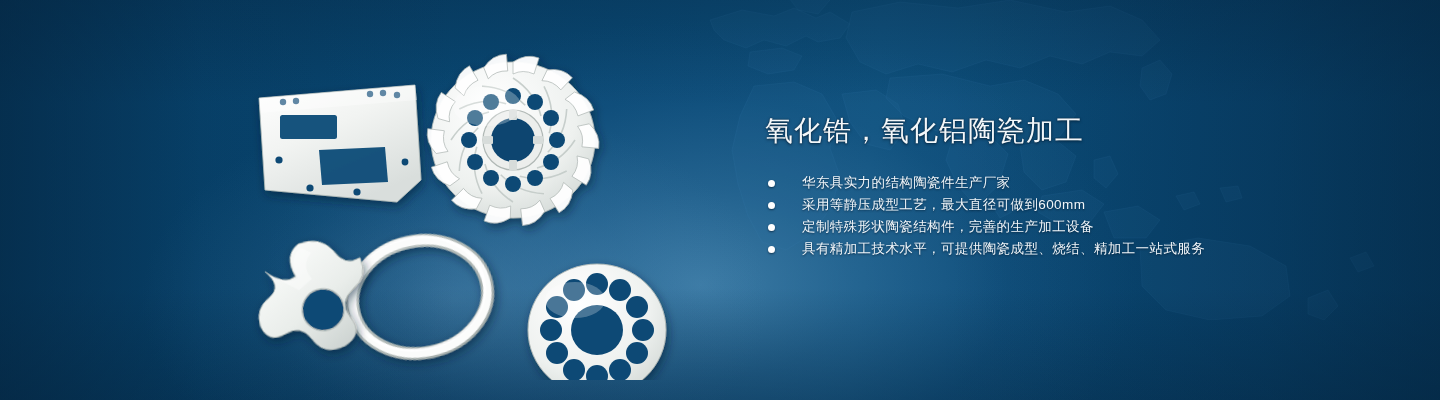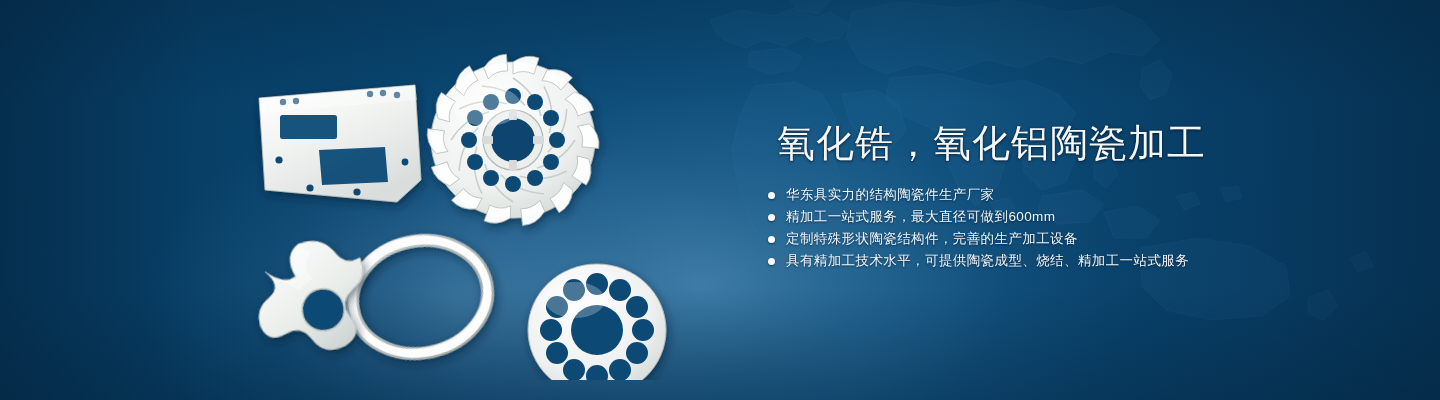--- a/index.html
+++ b/index.html
@@ -50,39 +50,40 @@
 
   
   .products{position:absolute;left:225px;top:40px;width:480px;height:340px;}
   .products svg{display:block;width:100%;height:100%;}
 
   
   .copy{
     position:absolute;left:765px;top:112px;width:620px;
   }
   .headline{
-    margin:12px;
-    font-size:38px;
+    margin:0;
+    font-size:28px;
     line-height:38px;
     letter-spacing:1px;
     font-weight:400;
     color:#f2f7fa;
     text-shadow:0 1px 3px rgba(2,22,40,.75), 0 0 1px rgba(2,22,40,.9);
     white-space:nowrap;
   }
   .bullets{
     list-style:none;
     margin:22px 0 0 3px;
     padding:0;
   }
   .bullet{
     display:flex;
     align-items:center;
     height:22px;
     margin-bottom:0px;
+    gap:16px;
   }
   .dot{
     flex:0 0 auto;
     width:7px;height:7px;
     border-radius:50%;
     background:#ffffff;
     margin-right:11px;
     box-shadow:0 1px 2px rgba(2,22,40,.6);
   }
   .btext{
@@ -298,21 +299,21 @@
 
     <h1 class="headline">氧化锆，氧化铝陶瓷加工</h1>
 
     <ul class="bullets">
       <li class="bullet">
         <span class="dot"></span>
         <span class="btext">华东具实力的结构陶瓷件生产厂家</span>
       </li>
       <li class="bullet">
         <span class="dot"></span>
-        <span class="btext">精加工一站式服务，最大直径可做到600mm</span>
+        <span class="btext">采用等静压成型工艺，最大直径可做到600mm</span>
       </li>
       <li class="bullet">
         <span class="dot"></span>
         <span class="btext">定制特殊形状陶瓷结构件，完善的生产加工设备</span>
       </li>
       <li class="bullet">
         <span class="dot"></span>
         <span class="btext">具有精加工技术水平，可提供陶瓷成型、烧结、精加工一站式服务</span>
       </li>
     </ul>

